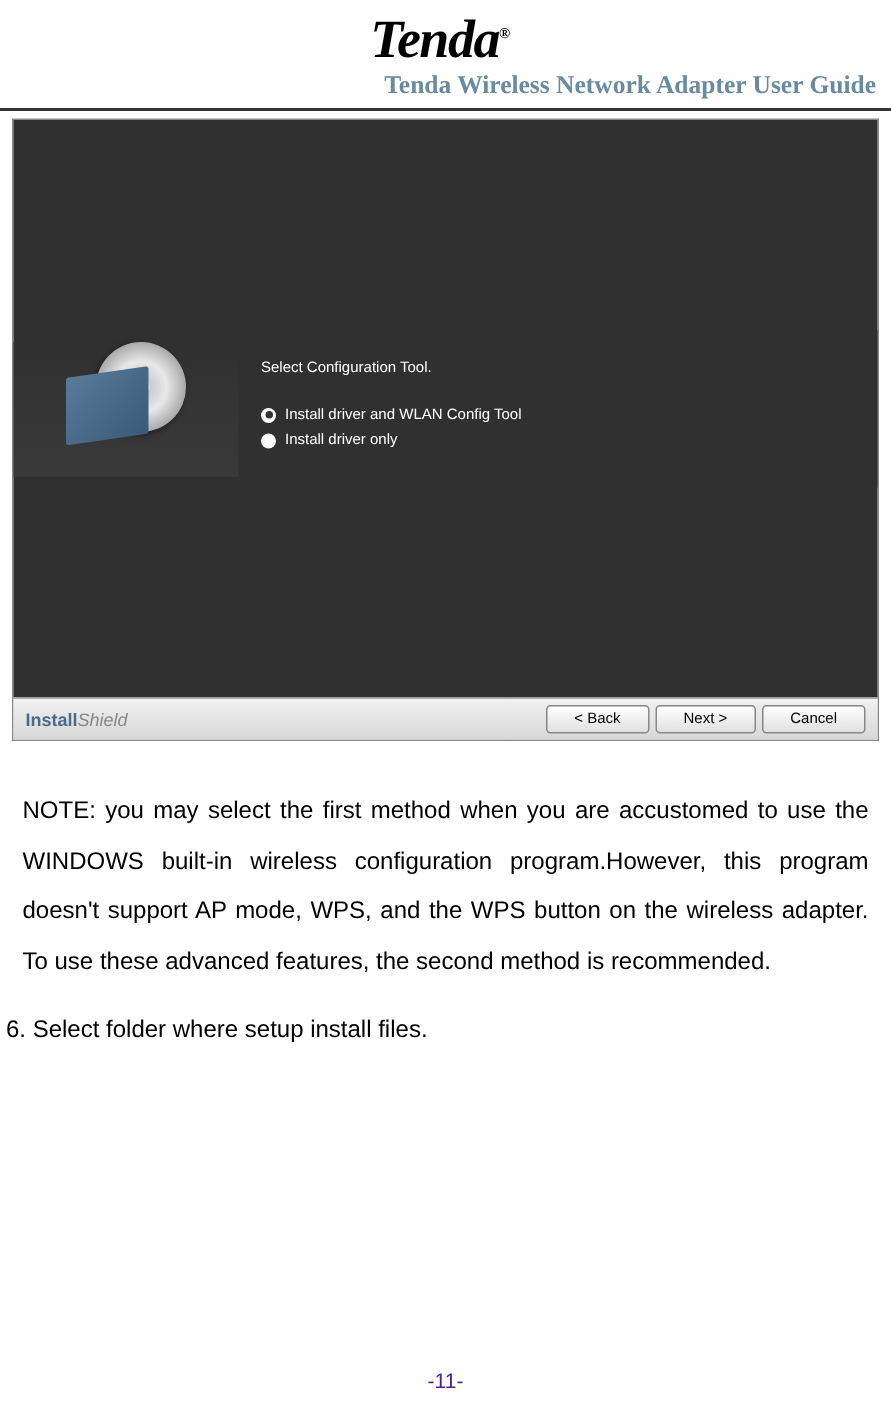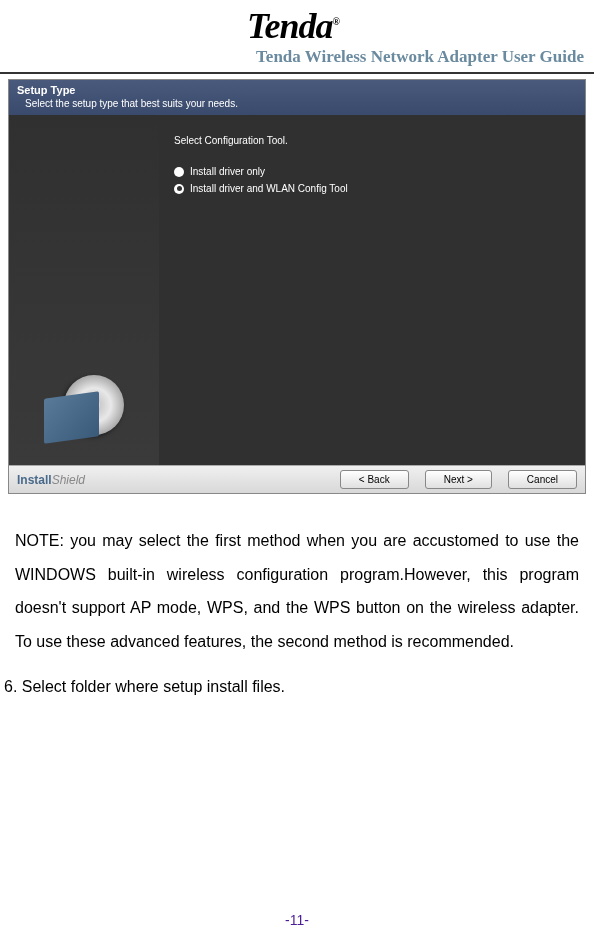--- a/index.html
+++ b/index.html
@@ -62,20 +62,21 @@
     }
     .installer-subtitle {
       font-size: 10px;
       padding-left: 8px;
       padding-top: 2px;
     }
     .installer-body {
       flex: 1;
       display: flex;
       background: #303030;
+      align-items: center;
     }
     .installer-left {
       width: 150px;
       background: linear-gradient(to bottom, #303030, #3a3a3a);
       position: relative;
       display: flex;
       align-items: flex-end;
       justify-content: center;
       padding-bottom: 30px;
     }
@@ -152,21 +153,21 @@
     .install-shield .bold {
       font-weight: bold;
     }
     .install-shield .light {
       color: #888;
       font-style: italic;
     }
     .footer-buttons {
       margin-left: auto;
       display: flex;
-      gap: 16px;
+      gap: 4px;
     }
     .win-button {
       background: linear-gradient(to bottom, #fff, #e0e0e0);
       border: 1px solid #888;
       border-radius: 3px;
       padding: 3px 18px;
       font-size: 10px;
       cursor: pointer;
       min-width: 60px;
     }
@@ -198,40 +199,36 @@
 <body>
 
 <div class="header">
   <div class="logo">
     <span>Tenda</span><span class="logo-r">®</span>
   </div>
   <div class="header-title">Tenda Wireless Network Adapter User Guide</div>
 </div>
 
 <div class="installer-window">
-  <div class="installer-header">
-    <div class="installer-title">Setup Type</div>
-    <div class="installer-subtitle">Select the setup type that best suits your needs.</div>
-  </div>
   <div class="installer-body">
     <div class="installer-left">
       <div class="cd-graphic">
         <div class="cd-disc"></div>
         <div class="cd-case"></div>
       </div>
     </div>
     <div class="installer-right">
       <div class="config-label">Select Configuration Tool.</div>
       <div class="radio-option">
+        <div class="radio-circle selected"></div>
+        <span>Install driver and WLAN Config Tool</span>
+      </div>
+      <div class="radio-option">
         <div class="radio-circle"></div>
         <span>Install driver only</span>
-      </div>
-      <div class="radio-option">
-        <div class="radio-circle selected"></div>
-        <span>Install driver and WLAN Config Tool</span>
       </div>
     </div>
   </div>
   <div class="installer-footer">
     <div class="install-shield">
       <span class="bold">Install</span><span class="light">Shield</span>
     </div>
     <div class="footer-buttons">
       <button class="win-button">&lt; Back</button>
       <button class="win-button">Next &gt;</button>

